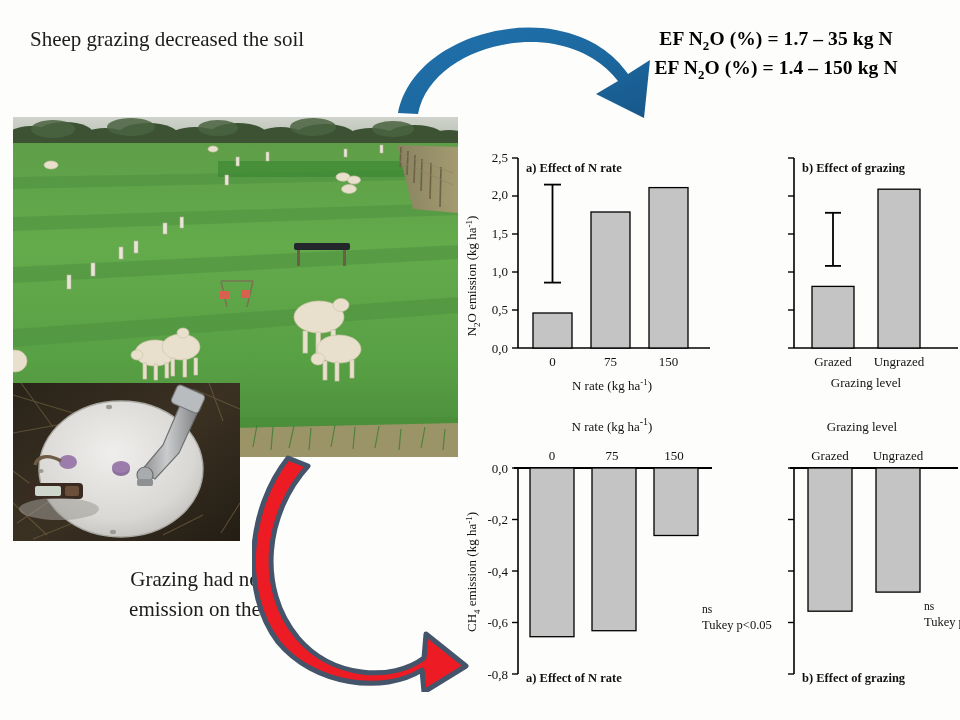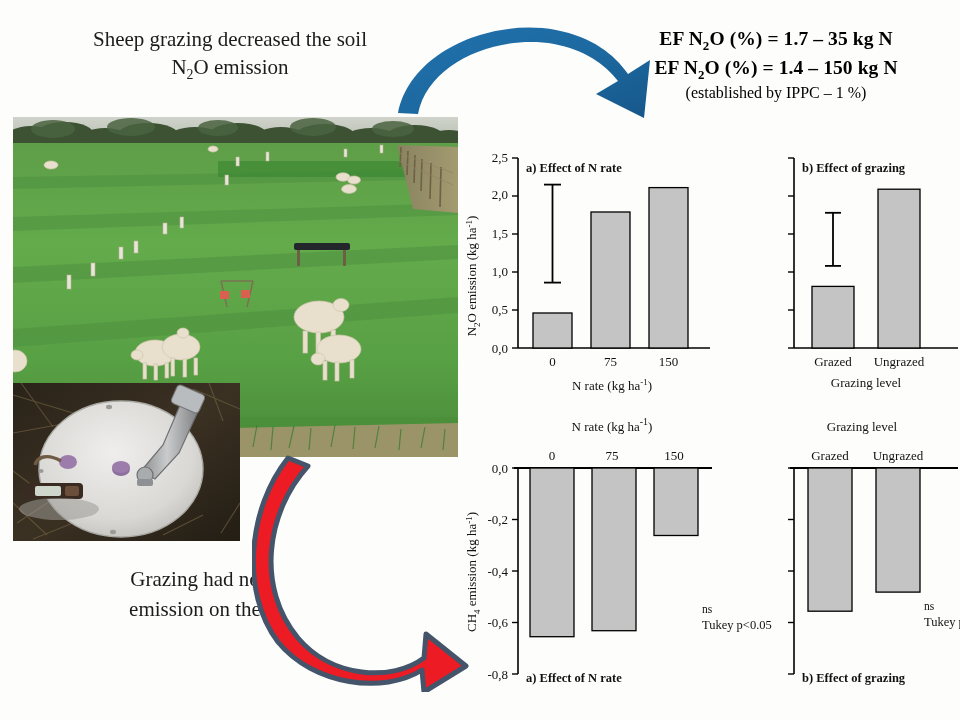--- a/index.html
+++ b/index.html
@@ -9,21 +9,21 @@
     background: #fdfdfb;
     font-family: "Liberation Serif", serif;
     position: relative;
     overflow: hidden;
   }
   .slide { position: absolute; inset: 0; }
 
   
   .title-left {
     position: absolute; left: 30px; top: 26px; width: 400px;
-    text-align: center; font-size: 21px; color: #1c1c1c; line-height: 1.32;
+    font-size: 21px; color: #1c1c1c; line-height: 1.32;
     font-family: "Liberation Serif", serif;
   }
   .text-right {
     position: absolute; left: 600px; top: 26px; width: 352px;
     text-align: center; color: #000; line-height: 1.3;
   }
   .text-right .ef { font-size: 19.5px; font-weight: bold; letter-spacing: 0.1px; }
   .text-right .note { font-size: 16px; }
   .bottom-left {
     position: absolute; left: 60px; top: 565px; width: 270px;
@@ -53,27 +53,25 @@
   .chart-svg { display: block; width: 100%; height: 100%; }
   .ax-txt { font-family: "Liberation Serif", serif; fill: #111; }
 </style>
 </head>
 <body>
 
 <div class="slide">
 
   <div class="title-left">
     <span>Sheep grazing decreased the soil</span><br>
-    <span><span>N</span><sub>2</sub><span>O emission</span></span>
   </div>
 
   <div class="text-right">
     <div class="ef"><span>EF N</span><sub>2</sub><span>O (%) = 1.7 – 35 kg N</span></div>
     <div class="ef"><span>EF N</span><sub>2</sub><span>O (%) = 1.4 – 150 kg N</span></div>
-    <div class="note">(established by IPPC – 1 %)</div>
   </div>
 
   <div class="photo-main">
     <svg class="ph-svg" viewBox="0 0 445 340" preserveAspectRatio="none">
       <defs>
         <linearGradient id="sky" x1="0" y1="0" x2="0" y2="1">
           <stop offset="0%" stop-color="#cfd3cb"></stop>
             <stop offset="100%" stop-color="#b9bfb2"></stop>
         </linearGradient>
         <linearGradient id="grass" x1="0" y1="0" x2="0" y2="1">

